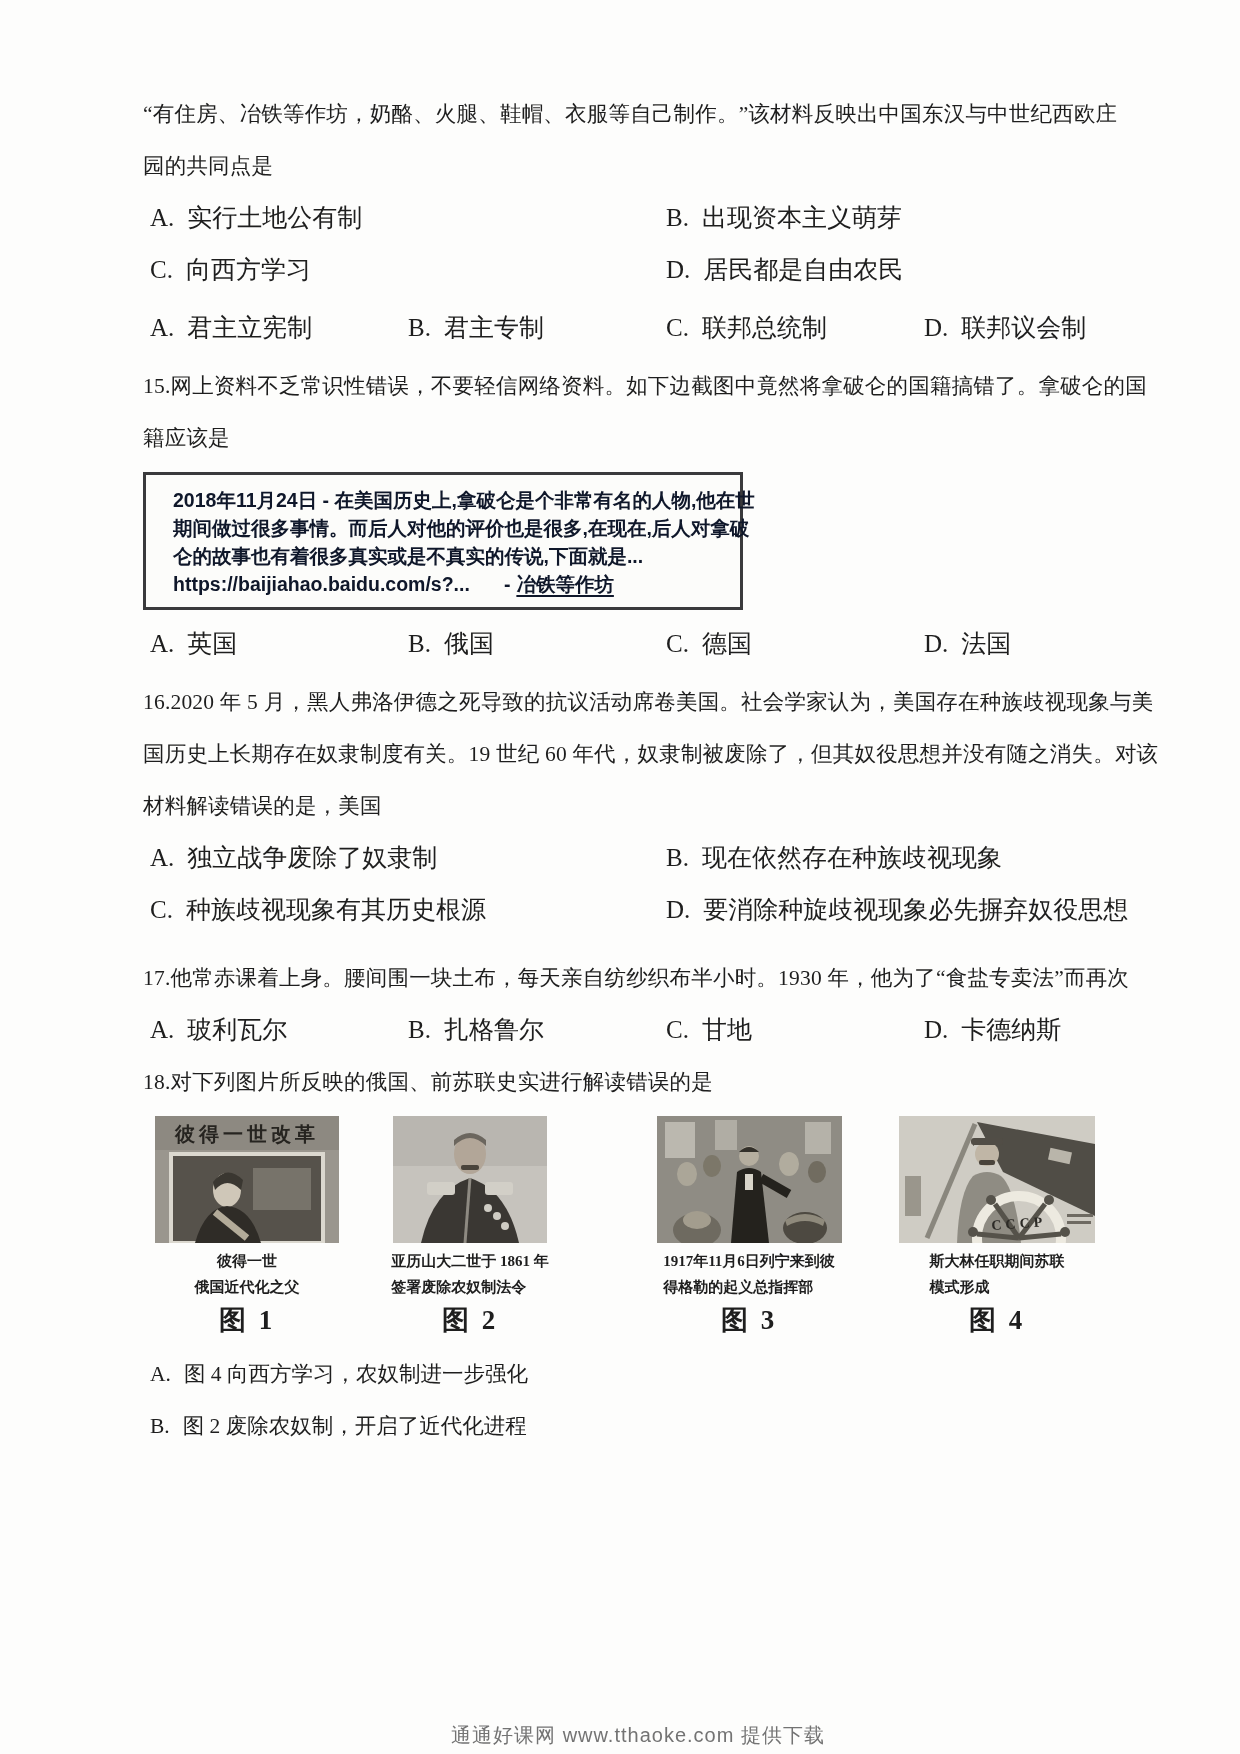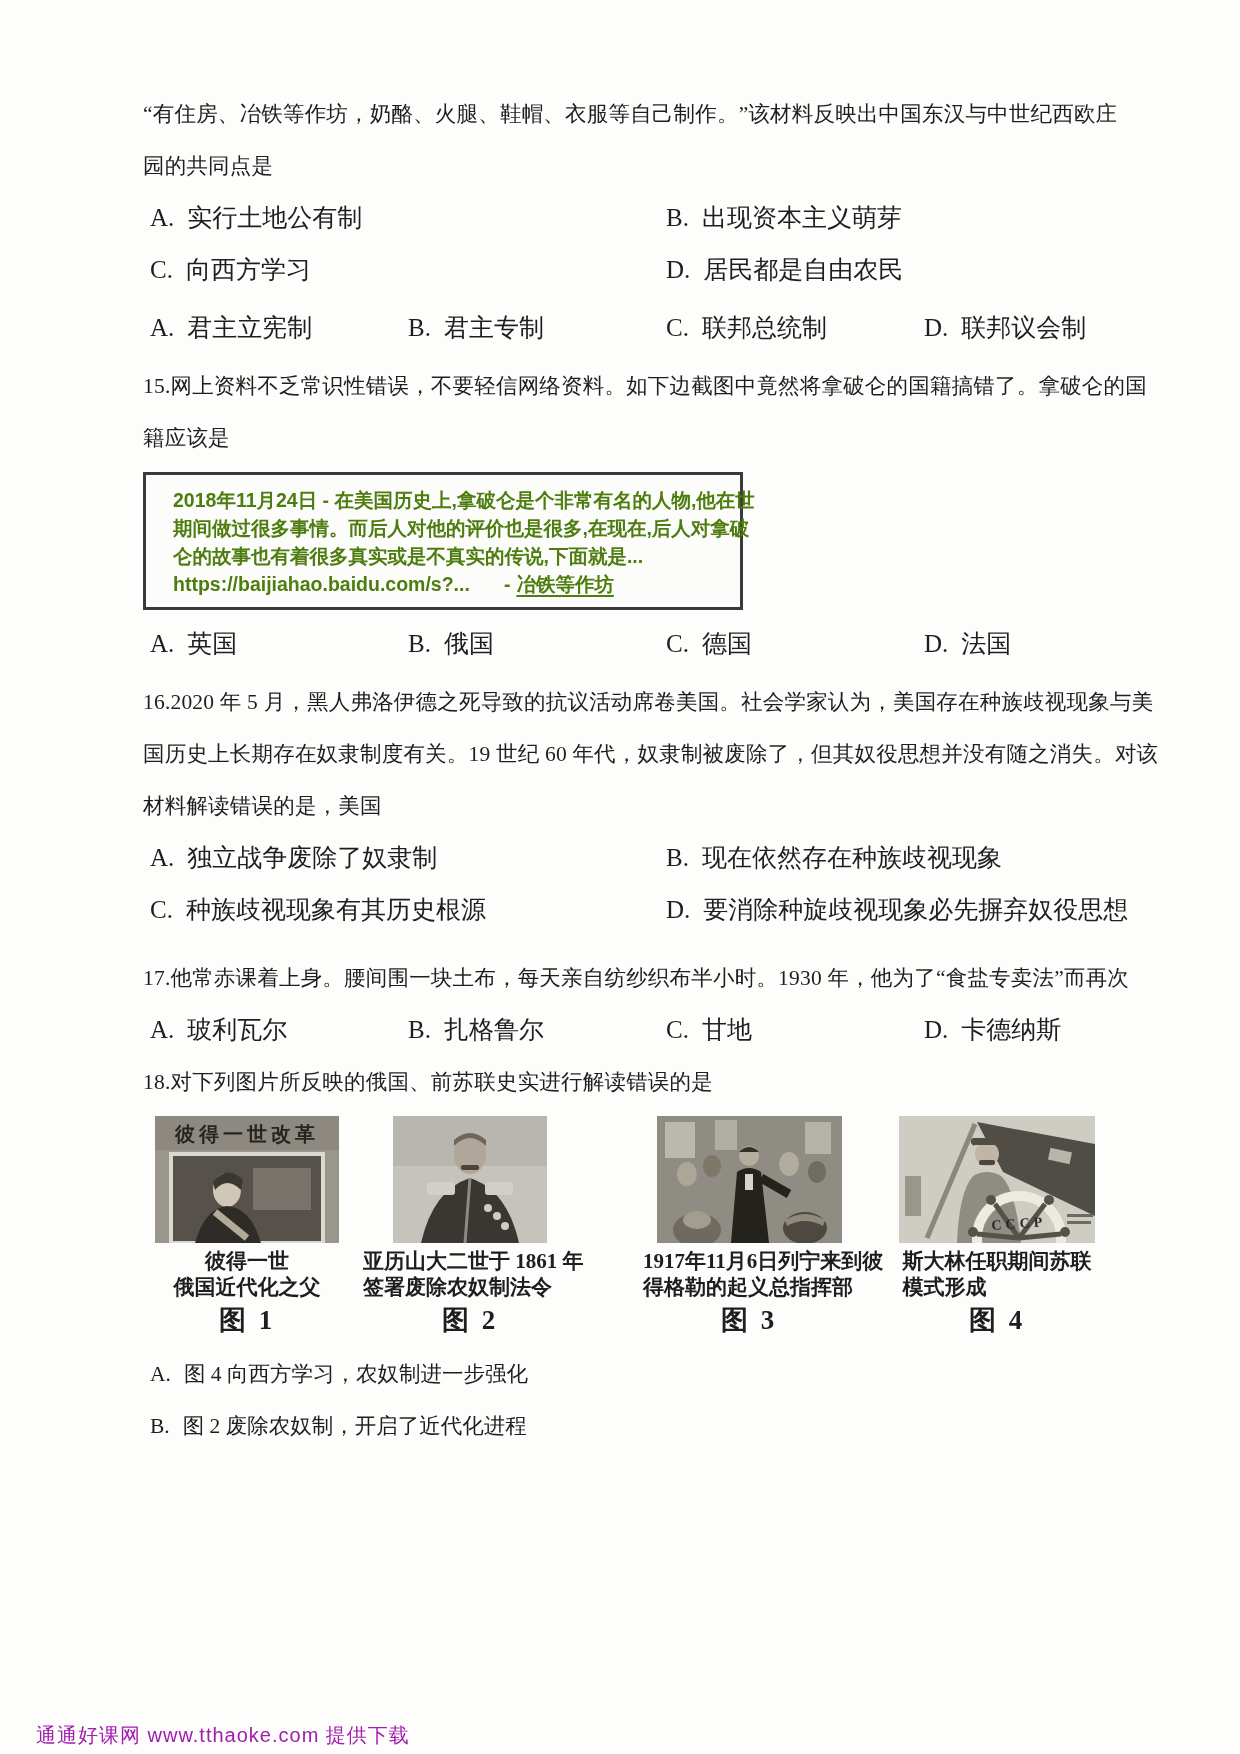--- a/index.html
+++ b/index.html
@@ -20,40 +20,40 @@
   .opt .lab{margin-right:13px;}
   .optline{font-size:21.5px;line-height:52px;padding-left:7px;white-space:nowrap;}
   .optline .lab{margin-right:13px;}
   .mt6{margin-top:6px;} .mt16{margin-top:16px;} .mt14{margin-top:14px;}
   
   .snippet{
     box-sizing:border-box;width:600px;margin-top:8px;
     border:3px solid #3a3a3c;background:#fcfcfa;
     padding:11px 14px 9px 27px;
     font-family:"Liberation Sans","DejaVu Sans",sans-serif;
-    font-weight:700;font-size:19.5px;line-height:28px;color:#4d7c0f;
+    font-weight:700;font-size:19.5px;line-height:28px;color:#0f172a;
   }
   .snippet .sline{white-space:nowrap;}
   .snippet .url-row{display:flex;align-items:baseline;}
   .snippet .dash{margin-left:34px;margin-right:6px;}
   .snippet .cache{text-decoration:underline;text-decoration-thickness:2px;text-underline-offset:4px;}
   .after-box{margin-top:8px;}
   
   .figures{position:relative;height:218px;margin-top:8px;}
   .fig{position:absolute;top:0;text-align:center;}
   .fig svg{display:block;margin:0 auto;}
   .f1{left:6px;width:196px;} .f2{left:220px;width:214px;}
   .f3{left:500px;width:212px;} .f4{left:748px;width:212px;}
-  .fig-cap{margin-top:5px;font-size:21px;line-height:26px;font-weight:700;}
+  .fig-cap{margin-top:5px;font-size:15px;line-height:26px;font-weight:700;}
   .fig-cap .capin{display:inline-block;text-align:left;white-space:nowrap;}
   .fig-cap.center .capin{text-align:center;}
   .fig-label{margin-top:2px;font-size:27px;font-weight:700;letter-spacing:3px;}
   .footer{
-    position:absolute;left:0;right:0;top:1722px;
-    font-size:20px;color:#a21caf;letter-spacing:1px;
+    position:absolute;left:0;right:0;top:1722px;text-align:center;
+    font-size:20px;color:#737373;letter-spacing:1px;
     font-family:"Liberation Sans","DejaVu Sans",sans-serif;
     margin-left:36px;
   }
 </style>
 </head>
 <body>
 
 <div class="page">
   <div class="content">
     <div class="spacer-top"></div>

